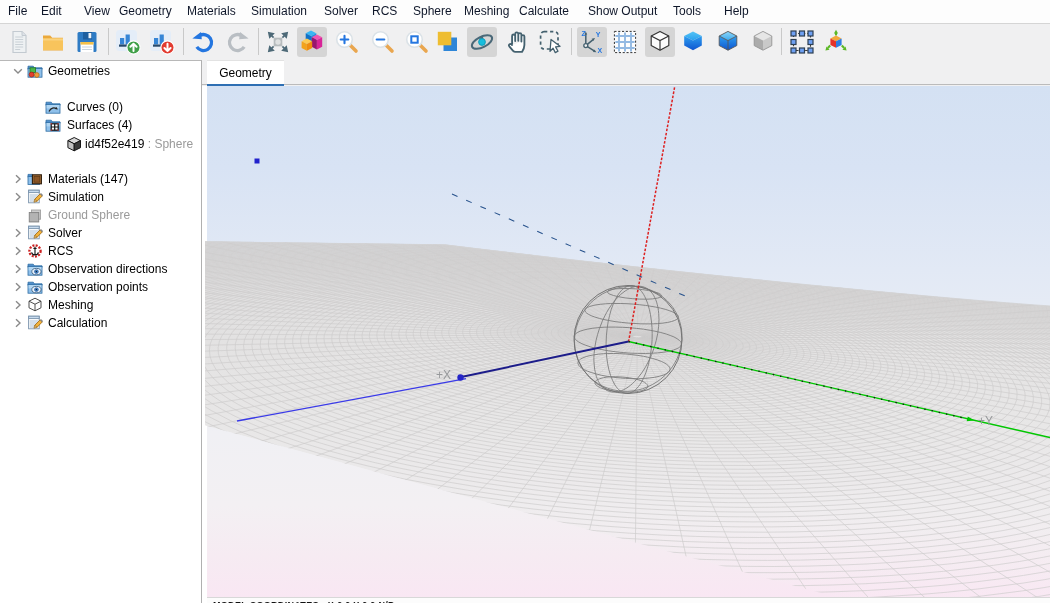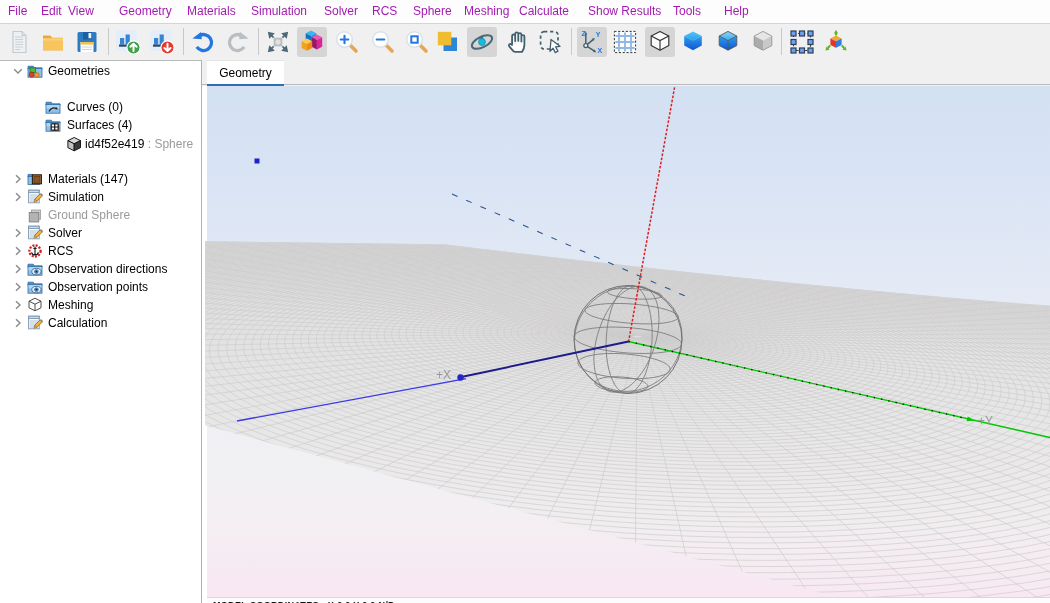--- a/index.html
+++ b/index.html
@@ -1,19 +1,19 @@
 <!DOCTYPE html>
 <html><head><meta charset="utf-8"><style>
 *{margin:0;padding:0;box-sizing:border-box}
 html,body{width:1050px;height:603px;overflow:hidden;background:#fff;
   font-family:"Liberation Sans",sans-serif;-webkit-font-smoothing:antialiased}
 #app{position:relative;width:1050px;height:603px;background:#fff}
 .abs{position:absolute}
 .menubar{left:0;top:0;width:1050px;height:23px;background:#fdfdfd}
-.mi{position:absolute;top:0;height:23px;line-height:23px;font-size:12px;color:#a21caf}
+.mi{position:absolute;top:0;height:23px;line-height:23px;font-size:12px;color:#0f172a}
 .hl1{left:0;top:23px;width:1050px;height:1px;background:#d5d5d5}
 .toolbar{left:0;top:24px;width:1050px;height:36px;background:#f0f0f1}
 .tbtn{position:absolute;top:3px;width:30px;height:30px;border-radius:3px}
 .tbtn.on{background:#d5d5d5}
 .tbtn svg{position:absolute;left:50%;top:50%;transform:translate(-50%,-50%)}
 .tsep{position:absolute;top:4px;width:1px;height:27px;background:#c9c9c9}
 .treepanel{left:0;top:60px;width:202px;height:576px;background:#fff;border-top:1px solid #b8b8b8;border-right:1.5px solid #b0b0b0}
 .trow{position:absolute;left:0;width:200px;height:18px;font-size:12px;line-height:18px;color:#000;white-space:nowrap}
 .trow .ic{position:absolute;top:1px}
 .trow .tx{position:absolute;top:0}
@@ -26,30 +26,30 @@
 .viewport{left:207px;top:86px;width:843px;height:511px;
   background:linear-gradient(180deg,#d4e1f3 0%,#d8e3f4 16%,#e2e9f5 36%,#eaeef5 52%,#f0f0f4 68%,#f3f0f3 82%,#f6ebf2 92%,#f9e7f3 100%)}
 .vpsvg{left:202px;top:86px;width:848px;height:511px}
 .statusbar{left:207px;top:597px;width:843px;height:6px;background:#fcfcfc;border-top:1px solid #d8d8d8;overflow:hidden}
 .statusbar div{position:absolute;left:6px;top:1.5px;font-size:9px;font-weight:bold;color:#111;letter-spacing:.3px}
 </style></head><body>
 <div id="app">
 <div class="abs menubar">
       <span class="mi" style="left:8px">File</span>
       <span class="mi" style="left:41px">Edit</span>
-      <span class="mi" style="left:68px">View</span>
+      <span class="mi" style="left:84px">View</span>
       <span class="mi" style="left:119px">Geometry</span>
       <span class="mi" style="left:187px">Materials</span>
       <span class="mi" style="left:251px">Simulation</span>
       <span class="mi" style="left:324px">Solver</span>
       <span class="mi" style="left:372px">RCS</span>
       <span class="mi" style="left:413px">Sphere</span>
       <span class="mi" style="left:464px">Meshing</span>
       <span class="mi" style="left:519px">Calculate</span>
-      <span class="mi" style="left:588px">Show Results</span>
+      <span class="mi" style="left:588px">Show Output</span>
       <span class="mi" style="left:673px">Tools</span>
       <span class="mi" style="left:724px">Help</span>
     </div>
     <div class="abs hl1"></div>
     <div class="abs toolbar">
       <div class="tbtn" style="left:4.0px">
         <svg width="24" height="24" viewBox="0 0 24 24">
           <path d="M6 1.5h9l4 4v17H6z" fill="#eef1f3" stroke="#c3cad1" stroke-width="1.2"></path>
           <path d="M15 1.5v4h4" fill="#dde2e7" stroke="#c3cad1"></path>
           <g stroke="#c9d0d6" stroke-width="1">

